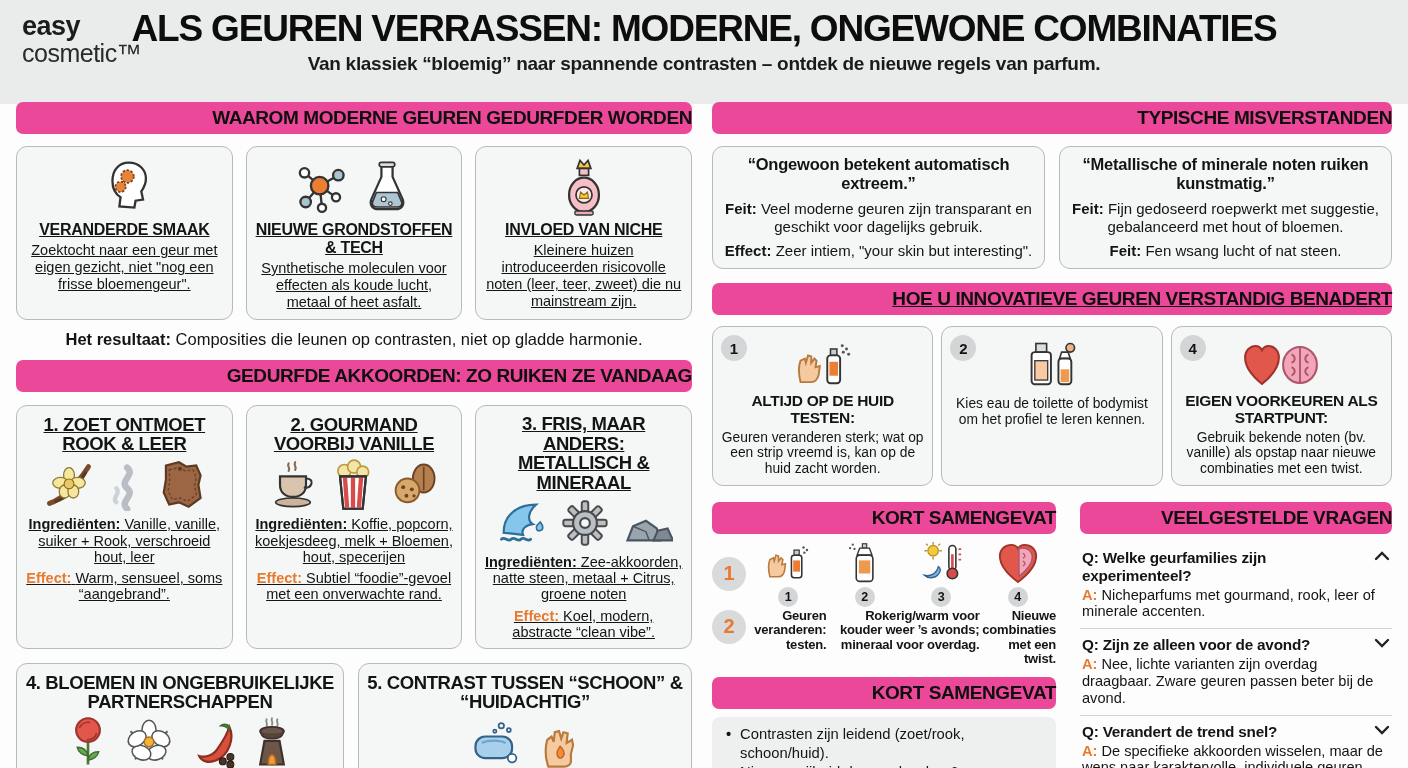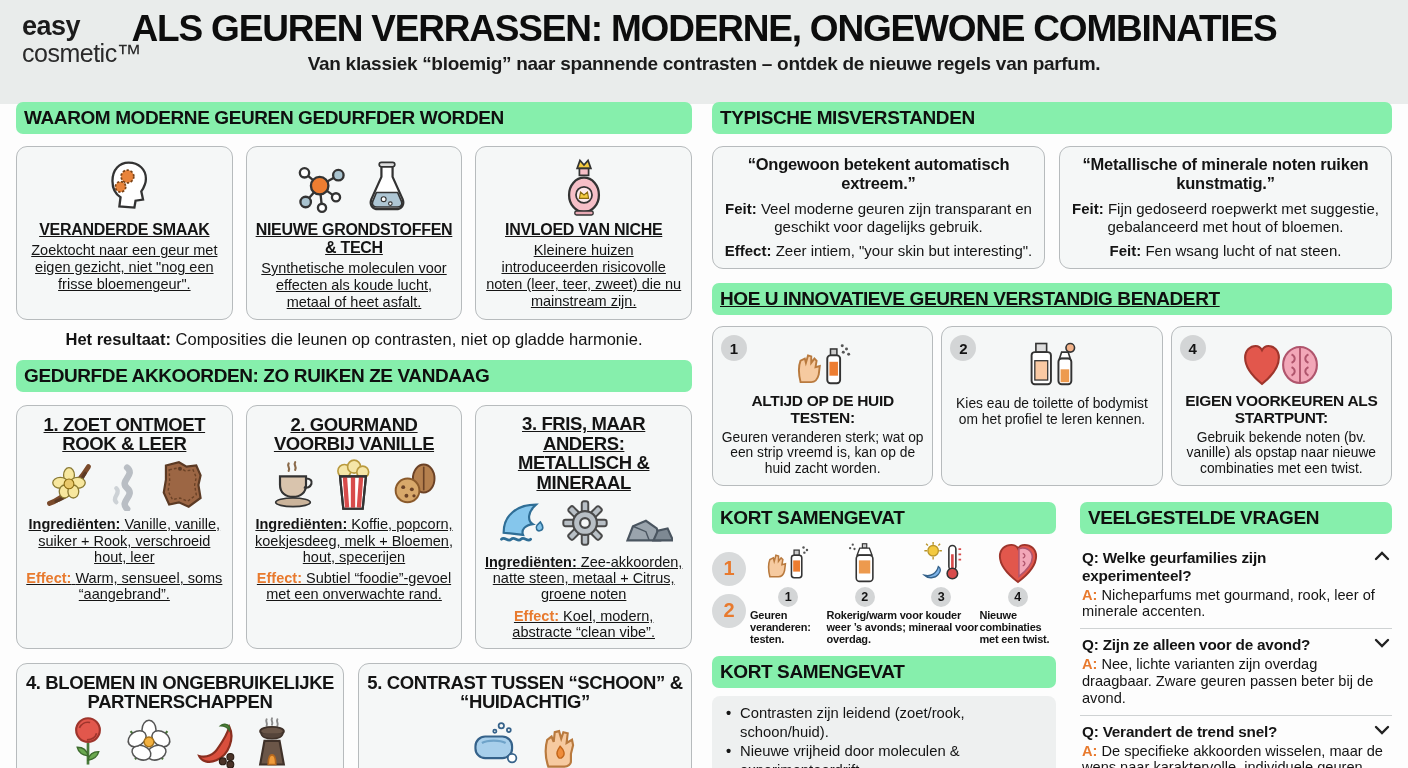--- a/index.html
+++ b/index.html
@@ -14,22 +14,22 @@
   .logo .l1 { font-size:27px; font-weight:700; letter-spacing:-0.5px; color:#1c1c1c; }
   .logo .l2 { font-size:25px; font-weight:400; letter-spacing:-0.5px; color:#2a2a2a; }
   .htitle { position:absolute; left:0; top:8px; width:1408px; text-align:center;
     font-size:37px; font-weight:800; letter-spacing:-1.2px; color:#0d0d0d; }
   .hsub { position:absolute; left:0; top:53px; width:1408px; text-align:center;
     font-size:19px; font-weight:600; letter-spacing:-0.3px; color:#1a1a1a; }
   
   .col { position:absolute; top:102px; }
   .col-left  { left:16px;  width:676px; }
   .col-right { left:712px; width:680px; }
-  .bar { background:#86efac; border-radius:7px; text-align:left;
-    font-size:19px; font-weight:800; letter-spacing:-0.4px; padding:5px 8px; color:#0f0f0f; }
+  .bar { background:#ec4899; border-radius:7px; text-align:right;
+    font-size:19px; font-weight:800; letter-spacing:-0.4px; padding:5px 0; color:#0f0f0f; }
   .card { background:#f5f7f7; border:1.5px solid #b7bbbd; border-radius:11px;
     text-align:center; padding:8px 8px; }
   .grid3 { display:grid; grid-template-columns:repeat(3,1fr); gap:13px;text-decoration:underline; }
   .grid2 { display:grid; grid-template-columns:repeat(2,1fr); gap:14px; }
   .ctitle { font-size:16px; font-weight:800; letter-spacing:-0.3px; }
   .ctext  { font-size:14.5px; line-height:1.18; margin-top:3px; }
   .icrow { display:flex; justify-content:center; align-items:center; gap:10px; }
   .orange { color:#e87a2e; font-weight:800; }
   b.lbl { font-weight:800; }
   
@@ -54,21 +54,21 @@
   .bottom { display:grid; grid-template-columns:344px 312px; gap:24px; margin-top:16px; }
   
   .sumwrap { display:flex; gap:4px; margin-top:8px; }
   .bignums { display:flex; flex-direction:column; justify-content:space-around; padding:6px 0 14px; }
   .bignum { width:34px; height:34px; border-radius:50%; background:#d8dadb; color:#e87a2e;
      font-size:20px; font-weight:800; display:flex; align-items:center; justify-content:center; }
   .sumgrid { flex:1; display:grid; grid-template-columns:repeat(4,1fr); row-gap:2px; }
   .sumcell { display:flex; flex-direction:column; align-items:center; gap:3px; }
   .minibadge { width:20px; height:20px; border-radius:50%; background:#d3d5d6; font-size:12.5px;
      font-weight:800; display:flex; align-items:center; justify-content:center; }
-  .cap { font-size:11px; font-weight:600; text-align:left; line-height:1.12; letter-spacing:-0.2px; }
+  .cap { font-size:13px; font-weight:600; text-align:right; line-height:1.12; letter-spacing:-0.2px; }
   .cap-span2 { grid-column:span 2; }
   .sum2bar { margin-top:10px; }
   .bullets { margin-top:8px; background:#eef0f0; border-radius:8px; padding:8px 10px 9px 14px; }
   .bullets li { list-style:none; font-size:14.8px; line-height:1.3; position:relative; padding-left:14px; text-align:left; }
   .bullets li::before { content:"•"; position:absolute; left:0; font-weight:800; }
   
   .faq { margin-top:8px; }
   .faq-item { padding:7px 2px 8px; border-top:1.5px solid #cfd2d3; }
   .faq-item:first-child { border-top:none; }
   .faq-q { display:flex; justify-content:space-between; align-items:flex-start;

